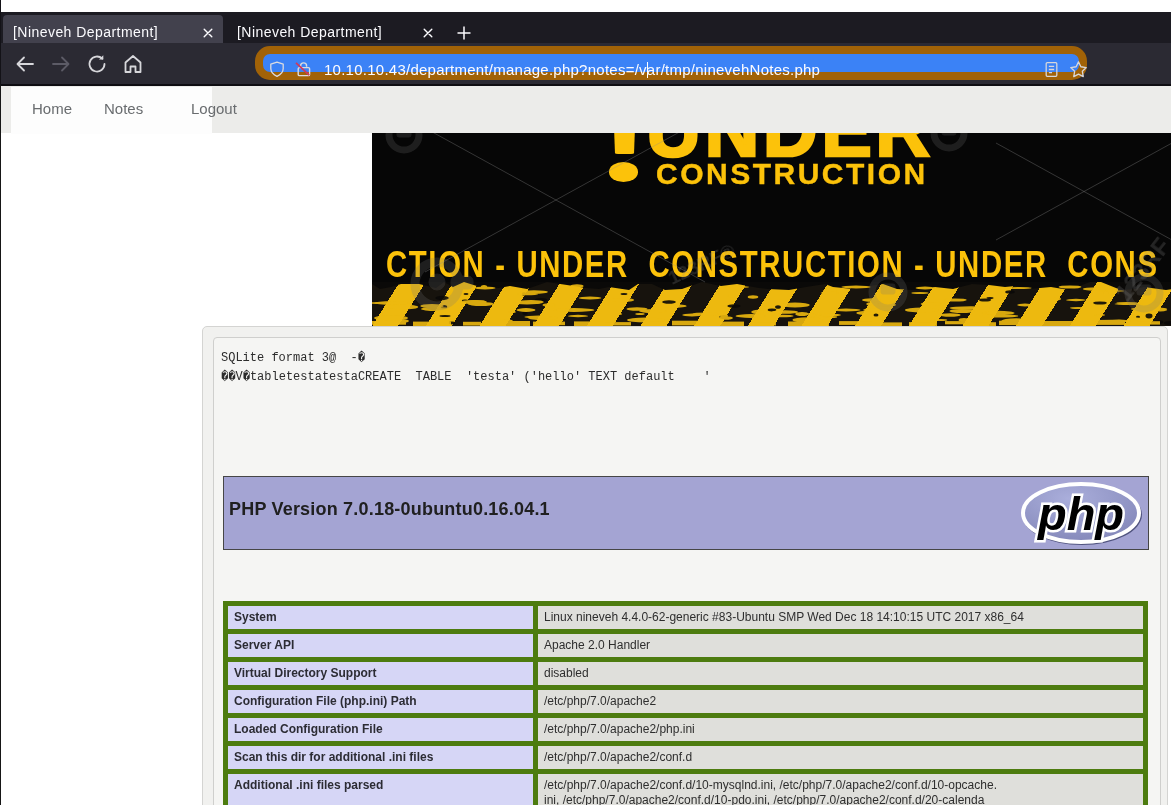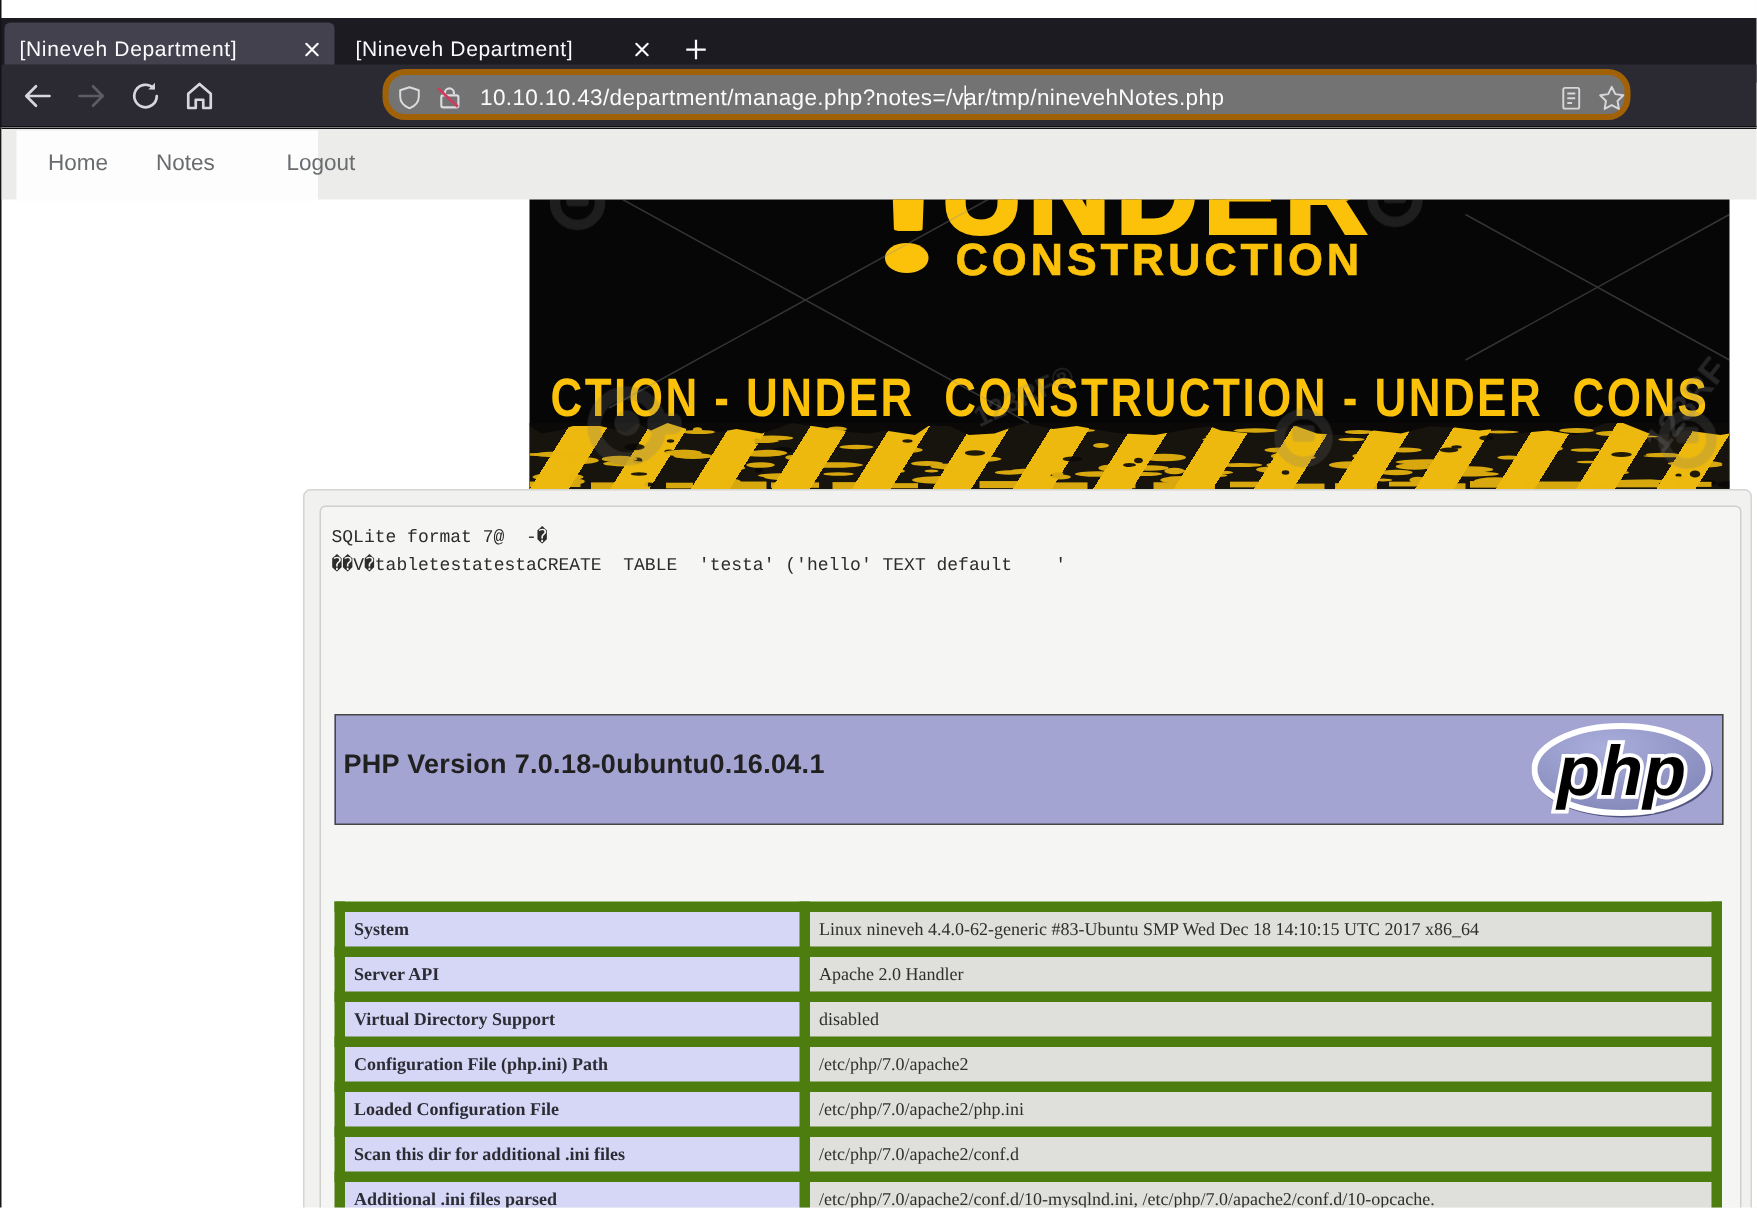--- a/index.html
+++ b/index.html
@@ -6,44 +6,44 @@
 
 #tabbar{position:absolute;left:0;top:12px;width:1171px;height:43px;background:#1c1b22}
 .tab{position:absolute;top:3px;height:36px;border-radius:4px;color:#fbfbfe;font-size:14px;letter-spacing:.45px}
 #tab1{left:3px;width:220px;background:#42414d}
 .tabtxt{position:absolute;left:10px;top:9px;white-space:nowrap}
 .tclose{position:absolute;top:10px;width:16px;height:16px;color:#fbfbfe;font-size:15px;line-height:16px;text-align:center}
 #tab2{left:227px;width:220px;background:transparent;color:#fbfbfe}
 #newtab{position:absolute;left:456px;top:13px;width:16px;height:16px;color:#fbfbfe}
 #toolbar{position:absolute;left:0;top:43px;width:1171px;height:42px;background:#2b2a33;border-bottom:1px solid #0e0d12}
 .ticon{position:absolute;top:5px;width:32px;height:32px}
-#urlbar{position:absolute;left:255px;top:3px;width:832px;height:34px;background:#737373;border:4px solid #a16207;border-radius:15px}
+#urlbar{position:absolute;left:255px;top:3px;width:832px;height:34px;background:#3b82f6;border:8px solid #a16207;border-radius:15px}
 #urltxt{position:absolute;left:61px;top:7px;font-size:15px;color:#fbfbfe;white-space:nowrap;letter-spacing:.25px}
 #caret{display:inline-block;width:1px;height:16px;background:#fff;vertical-align:-3px;margin:0 -1px 0 0}
 
 #page{position:absolute;left:0;top:85px;width:1171px;height:720px;background:#fff;overflow:hidden;border-left:1px solid #161616}
 #navstrip{position:absolute;left:0;top:1px;width:1171px;height:47px;background:#ececea}
 #navbox{position:absolute;left:10px;top:1px;width:201px;height:47px;background:#fdfdfd}
 #navbox a{position:absolute;top:13px;color:#696c6f;font-size:15px;text-decoration:none}
 
-#img{position:absolute;left:352px;top:48px;width:800px;height:193px;background:#060606;overflow:hidden}
+#img{position:absolute;left:371px;top:48px;width:800px;height:193px;background:#060606;overflow:hidden}
 #bigu{position:absolute;left:274px;top:-41px;font-weight:bold;font-size:76px;letter-spacing:3.5px;line-height:1;color:#fcc20a;-webkit-text-stroke:2.5px #fcc20a}
 #bang-stem{position:absolute;left:240px;top:-60px;width:25px;height:81px;background:#fcc20a;border-radius:6px;clip-path:polygon(0 0,100% 0,88% 100%,12% 100%)}
 #bang-dot{position:absolute;left:237px;top:29px;width:29px;height:19.5px;background:#fcc20a;border-radius:50%}
 #constr{position:absolute;left:284px;top:25.5px;font-weight:bold;font-size:30px;letter-spacing:2.5px;line-height:1;color:#fcc20a;-webkit-text-stroke:.4px #fcc20a}
 #band{position:absolute;left:14px;top:114px;font-weight:bold;font-size:36px;letter-spacing:2px;line-height:1;color:#fcc20a;white-space:nowrap;transform:scaleX(.815);transform-origin:0 0}
 #stripes{position:absolute;left:0;top:149px;width:800px;height:44px;background:repeating-linear-gradient(122deg,#17130d 0 23.5px,#edb90f 23.5px 45.5px)}
 
 #panel{position:absolute;left:201px;top:241px;width:966px;height:600px;background:#f1f1ef;border:1px solid #d4d4d2;border-radius:5px}
 #pre{position:absolute;left:10px;top:10px;width:948px;height:600px;background:#f5f5f3;border:1px solid #cfcfcd;border-radius:4px;font-family:"Liberation Mono",monospace;font-size:12px;color:#2c2c2c}
 .mline{position:absolute;left:7px;white-space:pre}
 #phpbox{position:absolute;left:9px;top:138px;width:926px;height:74px;background:#a4a4d3;border:1px solid #464646}
 #phpbox h1{position:absolute;left:5px;top:22px;font-size:18px;letter-spacing:.2px;font-weight:bold;color:#202020;font-family:"Liberation Sans",sans-serif}
 #tbl{position:absolute;left:9px;top:263px;width:925px;border-collapse:collapse}
-#tbl td{border:7px solid #4d7c0f;font-size:12px;line-height:15px;padding:4px 6px;vertical-align:baseline;font-family:Liberation Serif, serif}
+#tbl td{border:5px solid #4d7c0f;font-size:12px;line-height:15px;padding:4px 6px;vertical-align:baseline;font-family:Liberation Sans, sans-serif}
 td.e{background:#d6d6f6;font-weight:bold;width:310px;color:#2c2c34}
 td.v{background:#dfdfdb;color:#2e2e2e}
 </style></head><body>
 <div id="win">
     <div style="position:absolute;left:0;top:0;width:1px;height:85px;background:#131217;z-index:99"></div>
   <div id="tabbar">
     <div class="tab" id="tab1">
         <span class="tabtxt">[Nineveh Department]</span>
         <svg class="tclose" style="left:197px" viewBox="0 0 16 16">
           <path d="M4.2 4.2l7.6 7.6M11.8 4.2l-7.6 7.6" stroke="#fbfbfe" stroke-width="1.4" stroke-linecap="round"></path>
@@ -285,21 +285,21 @@
             </g>
         </g>
         <g fill="#8a8a8a" opacity=".24" font-family="Liberation Sans" font-weight="bold">
           <text x="300" y="152" font-size="19" transform="rotate(-25 300 152)">123RF®</text>
           <text x="755" y="170" font-size="24" transform="rotate(-52 755 170)">123RF</text>
         </g>
       </svg>
     </div>
     <div id="panel">
       <div id="pre">
-        <div class="mline" style="top:12px">SQLite format 7@  -�</div>
+        <div class="mline" style="top:12px">SQLite format 3@  -�</div>
         <div class="mline" style="top:31px">��V�tabletestatestaCREATE  TABLE  'testa' ('hello' TEXT default    '</div>
         <div id="phpbox">
           <h1>PHP Version 7.0.18-0ubuntu0.16.04.1</h1>
           <svg style="position:absolute;right:3px;top:4px" width="124" height="65" viewBox="0 0 124 65">
             <defs>
                 <radialGradient id="pg" cx="0.4" cy="0.25" r="0.9">
                   <stop offset="0" stop-color="#aaaedb"></stop>
                   <stop offset="1" stop-color="#7e82b4"></stop>
                 </radialGradient>
               </defs>

